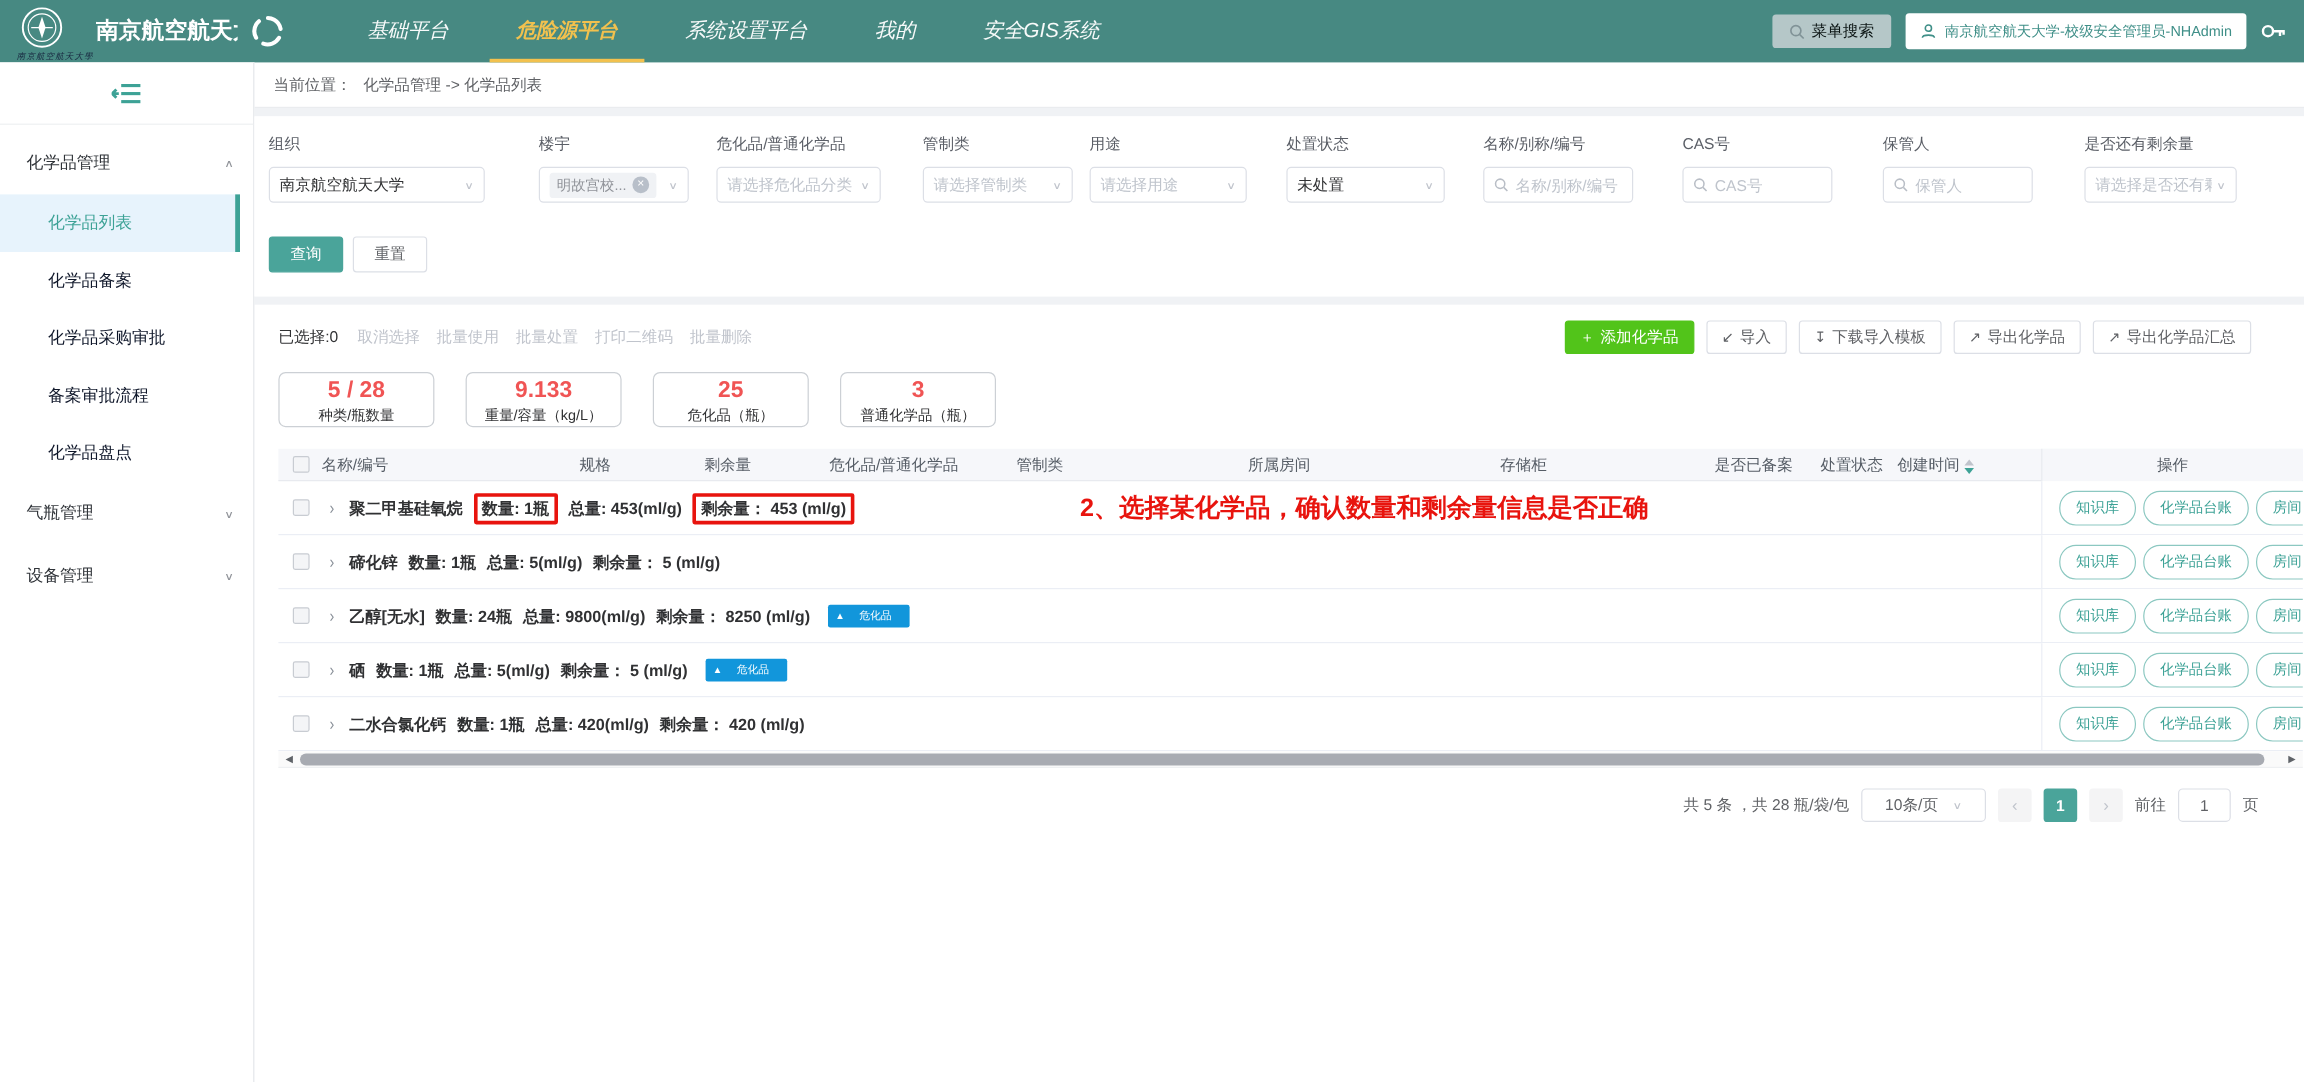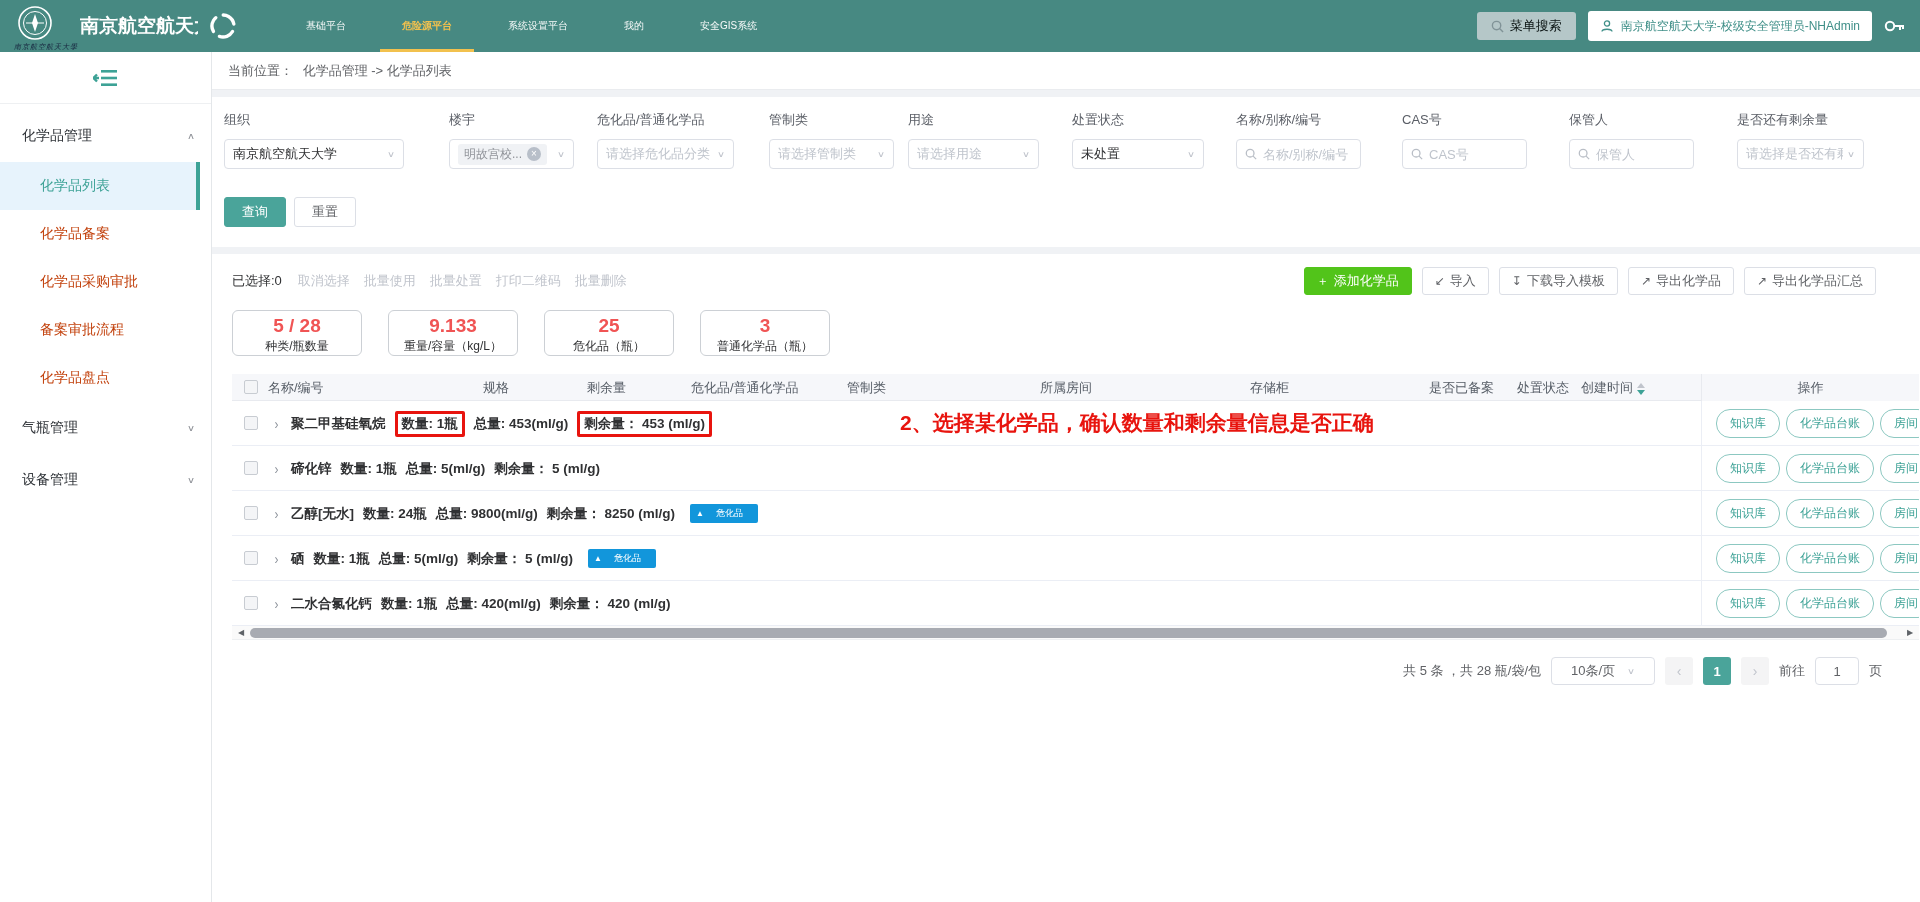--- a/index.html
+++ b/index.html
@@ -9,41 +9,41 @@
 
   
   .navbar { height:52px; background:#478982; display:flex; align-items:center; position:relative; flex:0 0 52px; }
   .logo-wrap { position:absolute; left:14px; top:4px; width:110px; text-align:left; }
   .logo-caption { position:absolute; left:0; top:38px; width:118px; font-size:7px; color:#17263f;
     white-space:nowrap; letter-spacing:1px; font-style:italic; }
   .brand-title { margin-left:80px; width:118px; overflow:hidden; white-space:nowrap;
     font-size:19px; font-weight:700; color:#fff; }
   .spinner { margin-left:10px; display:flex; align-items:center; }
   .nav-items { display:flex; margin-left:40px; height:52px; }
-  .nav-item { position:relative; height:52px; line-height:52px; padding:0 28px; font-size:10px;
-    color:rgba(255,255,255,.96); cursor:pointer; white-space:nowrap; }
+  .nav-item { position:relative; height:52px; line-height:52px; padding:0 28px; font-size:17px;
+    color:rgba(255,255,255,.96); cursor:pointer; white-space:nowrap;font-style:italic; }
   .nav-item.active { color:#f2c14e; font-weight:700; }
   .nav-item.active .nav-underline { position:absolute; left:6px; right:6px; bottom:0; height:3px; background:#f2c14e; }
   .nav-right { margin-left:auto; display:flex; align-items:center; padding-right:14px; gap:12px; }
   .menu-search { display:flex; align-items:center; gap:6px; background:#c9d2d5; opacity:.85;
     border:none; border-radius:3px; height:28px; padding:0 14px; font-size:13px; color:#000000; }
   .user-box { display:flex; align-items:center; gap:7px; background:#fff; border-radius:3px;
     height:30px; padding:0 12px; font-size:12px; color:#3f8f88; white-space:nowrap; }
   .key-icon { display:flex; align-items:center; }
 
   
   .body-row { flex:1; display:flex; min-height:0; }
   .sidebar { width:212px; background:#fff; border-right:1px solid #e4e7ea; flex:0 0 212px; position:relative; }
   .collapse-bar { height:52px; display:flex; align-items:center; justify-content:center; border-bottom:1px solid #eef0f2; }
   .menu { padding-top:6px; }
   .menu-section { height:52px; display:flex; align-items:center; padding:0 16px 0 22px; font-size:14px;
     color:#2f3338; cursor:pointer; }
   .menu-section .sec-caret { margin-left:auto; color:#909399; font-size:11px; transform:scaleY(.8); }
   .menu-child { height:48px; display:flex; align-items:center; padding-left:40px; font-size:14px;
-    color:#c2410c; cursor:pointer; width:200px; position:relative; }
+    color:#0f172a; cursor:pointer; width:200px; position:relative; }
   .menu-child.active { background:#e7f3fc; color:#3da296; }
   .menu-child.active::after { content:""; position:absolute; right:0; top:0; bottom:0; width:4px; background:#3da296; }
 
   .main { flex:1; min-width:0; display:flex; flex-direction:column; background:#fff; }
   .breadcrumb { height:38px; line-height:38px; padding-left:16px; font-size:13px; color:#606266;
     background:#fff; border-bottom:1px solid #eaecef; flex:0 0 38px; }
   .breadcrumb .bc-path { margin-left:6px; }
   .gap { height:7px; background:#f0f2f5; flex:0 0 7px; }
 
   

